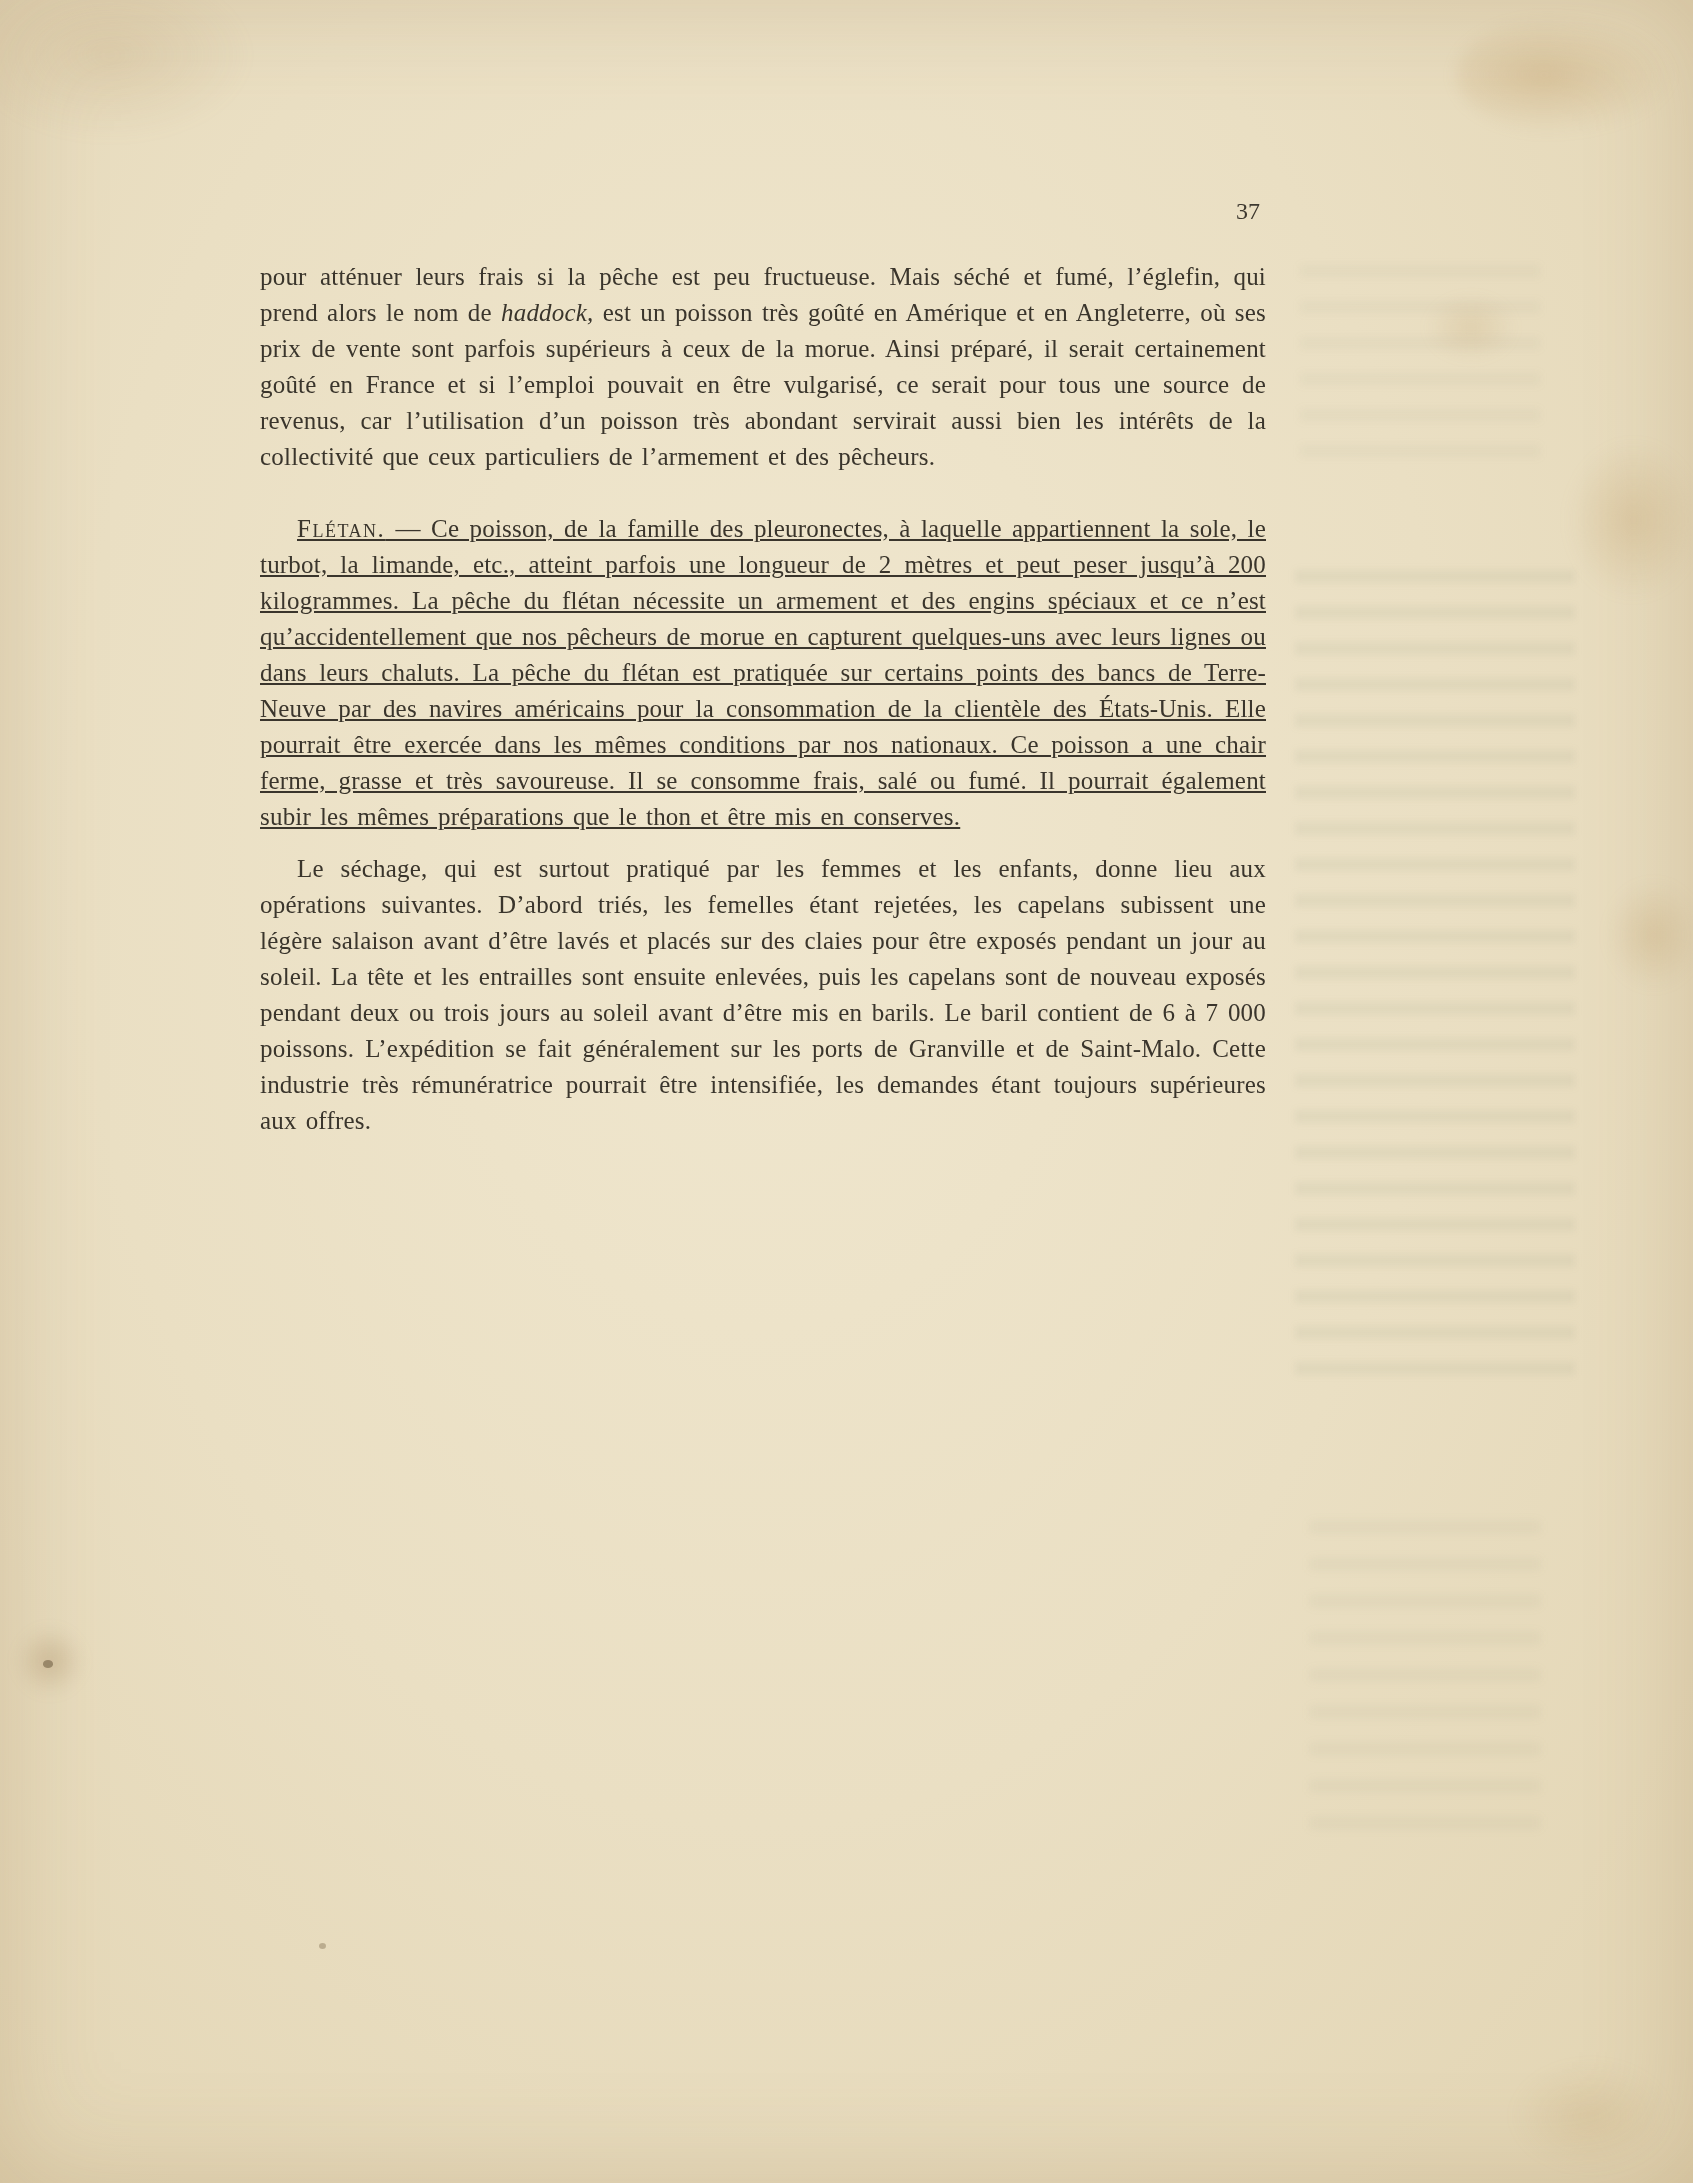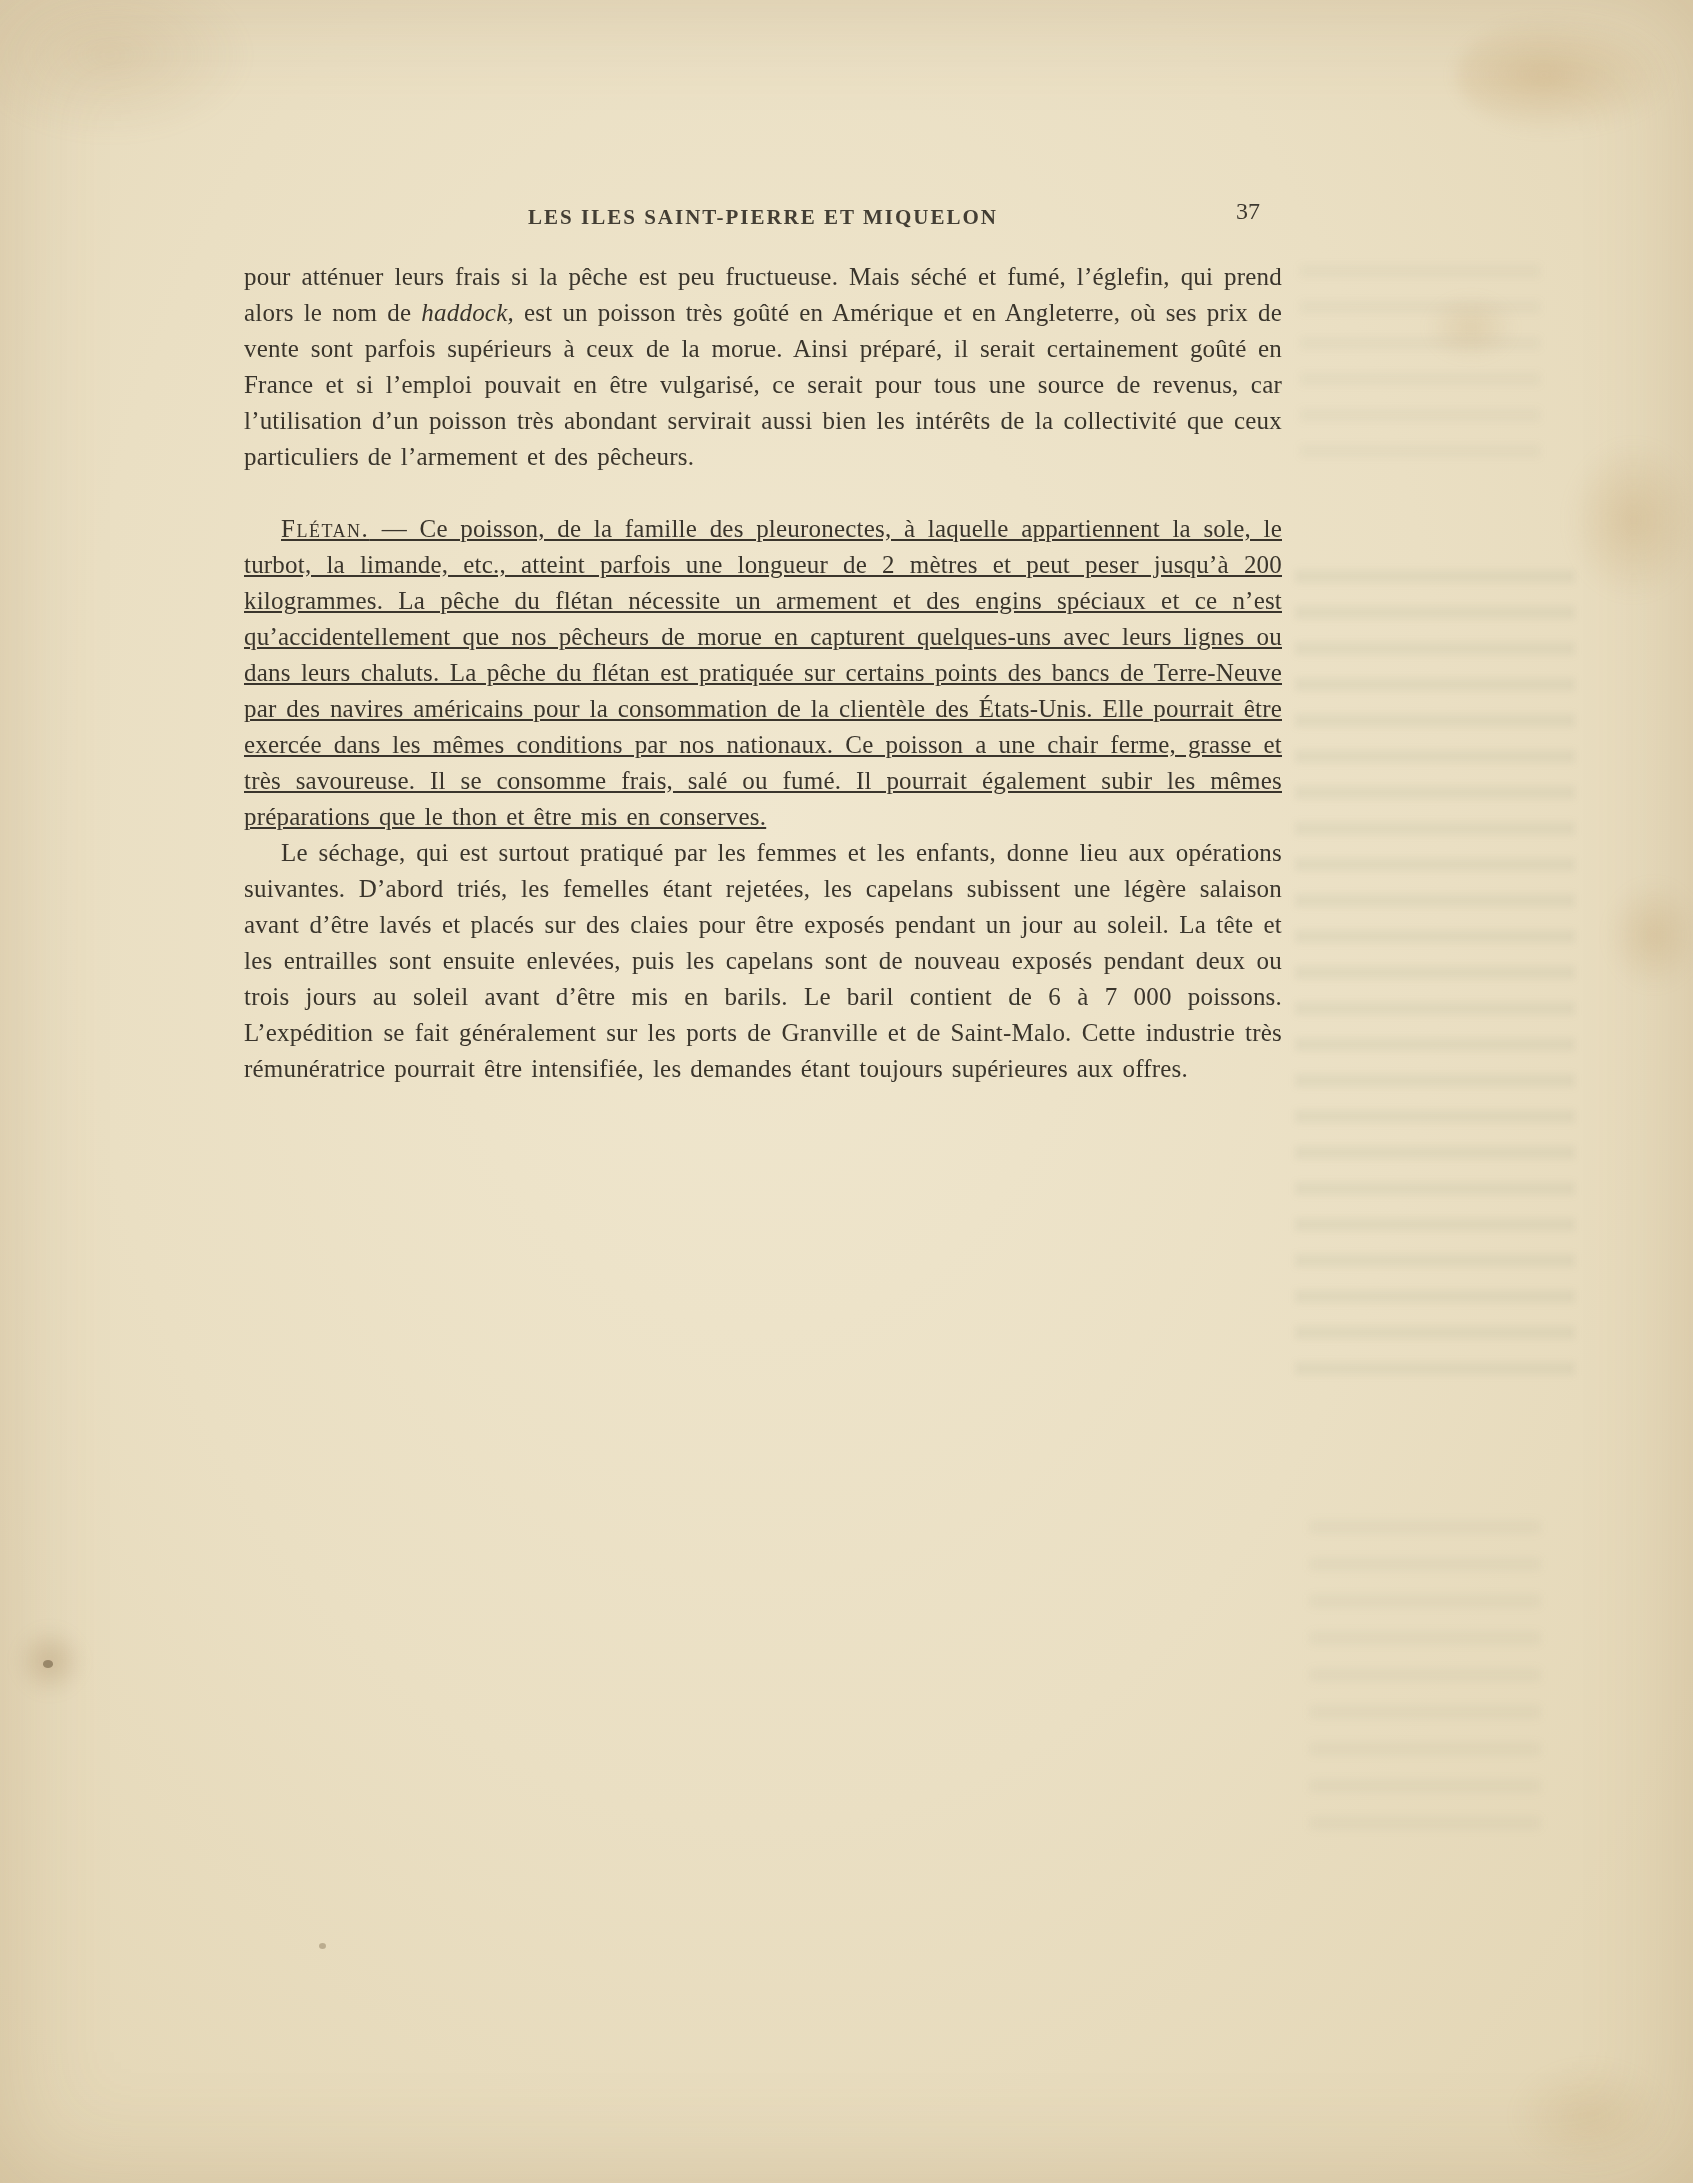--- a/index.html
+++ b/index.html
@@ -89,21 +89,21 @@
     padding-top: 5px;
   }
   .page-number {
     position: absolute;
     right: 22px;
     top: -2px;
     font-size: 24px;
     color: #3d382f;
   }
   .para {
-    margin: 0;
+    margin: 16px;
     font-size: 25px;
     line-height: 36px;
     text-align: justify;
     text-indent: 37px;
     letter-spacing: 0.2px;
     word-spacing: 2.5px;
     color: #3a352c;
   }
   .para.no-indent { text-indent: 0; }
   .para.section { margin-top: 36px; text-decoration: underline; }
@@ -125,21 +125,20 @@
   <div class="speck speck1"></div>
   <div class="speck speck2"></div>
 
   <div class="ghost ghost1"></div>
   <div class="ghost ghost2"></div>
   <div class="ghost ghost3"></div>
 
   <div class="content">
 
     <div class="header-row">
-      <span class="running-title">LES ILES SAINT-PIERRE ET MIQUELON</span>
       <span class="page-number">37</span>
     </div>
 
     <p class="para no-indent"><span>pour atténuer leurs frais si la pêche est peu fructueuse. Mais séché et fumé, l’églefin, qui prend alors le nom de </span><span class="i">haddock,</span><span> est un poisson très goûté en Amérique et en Angleterre, où ses prix de vente sont parfois supérieurs à ceux de la morue. Ainsi préparé, il serait certainement goûté en France et si l’emploi pouvait en être vulgarisé, ce serait pour tous une source de revenus, car l’utilisation d’un poisson très abondant servirait aussi bien les intérêts de la collectivité que ceux particuliers de l’armement et des pêcheurs.</span></p>
 
     <p class="para section"><span class="sc">Flétan.</span><span> — Ce poisson, de la famille des pleuronectes, à laquelle appartiennent la sole, le turbot, la limande, etc., atteint parfois une longueur de 2 mètres et peut peser jusqu’à 200 kilogrammes. La pêche du flétan nécessite un armement et des engins spéciaux et ce n’est qu’accidentellement que nos pêcheurs de morue en capturent quelques-uns avec leurs lignes ou dans leurs chaluts. La pêche du flétan est pratiquée sur certains points des bancs de Terre-Neuve par des navires américains pour la consommation de la clientèle des États-Unis. Elle pourrait être exercée dans les mêmes conditions par nos nationaux. Ce poisson a une chair ferme, grasse et très savoureuse. Il se consomme frais, salé ou fumé. Il pourrait également subir les mêmes préparations que le thon et être mis en conserves.</span></p>
 
 
     <p class="para"><span>Le séchage, qui est surtout pratiqué par les femmes et les enfants, donne lieu aux opérations suivantes. D’abord triés, les femelles étant rejetées, les capelans subissent une légère salaison avant d’être lavés et placés sur des claies pour être exposés pendant un jour au soleil. La tête et les entrailles sont ensuite enlevées, puis les capelans sont de nouveau exposés pendant deux ou trois jours au soleil avant d’être mis en barils. Le baril contient de 6 à 7 000 poissons. L’expédition se fait généralement sur les ports de Granville et de Saint-Malo. Cette industrie très rémunératrice pourrait être intensifiée, les demandes étant toujours supérieures aux offres.</span></p>
 

